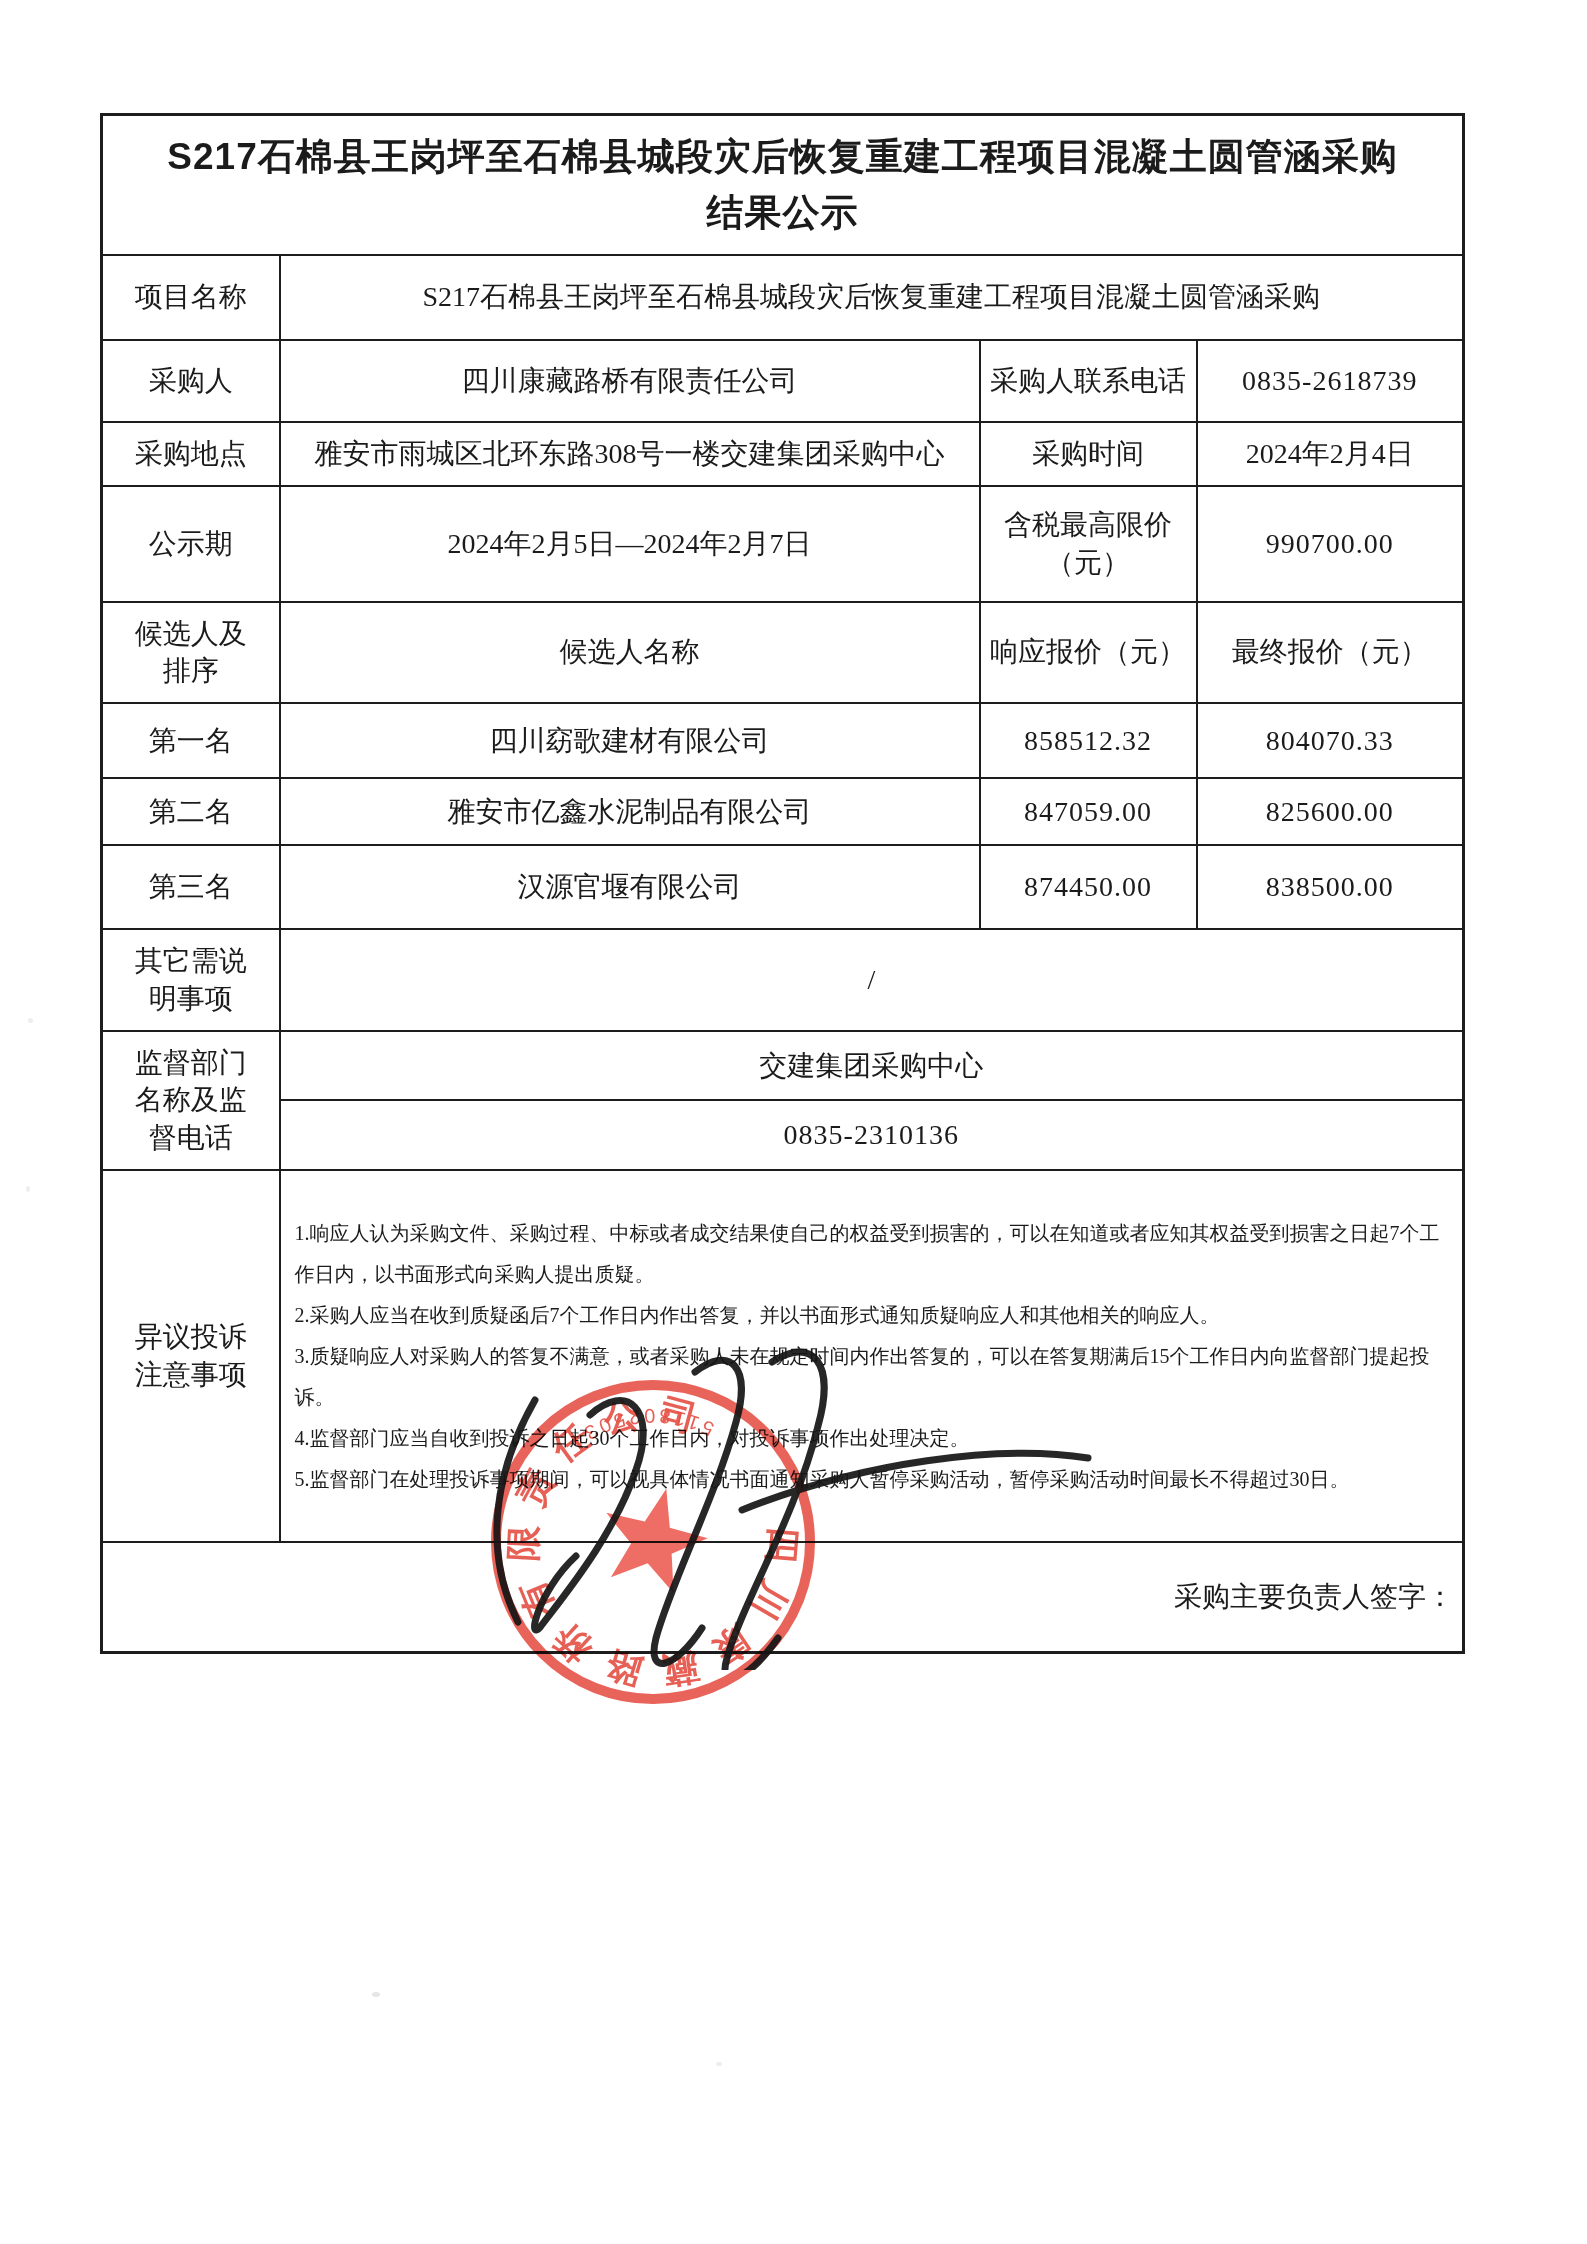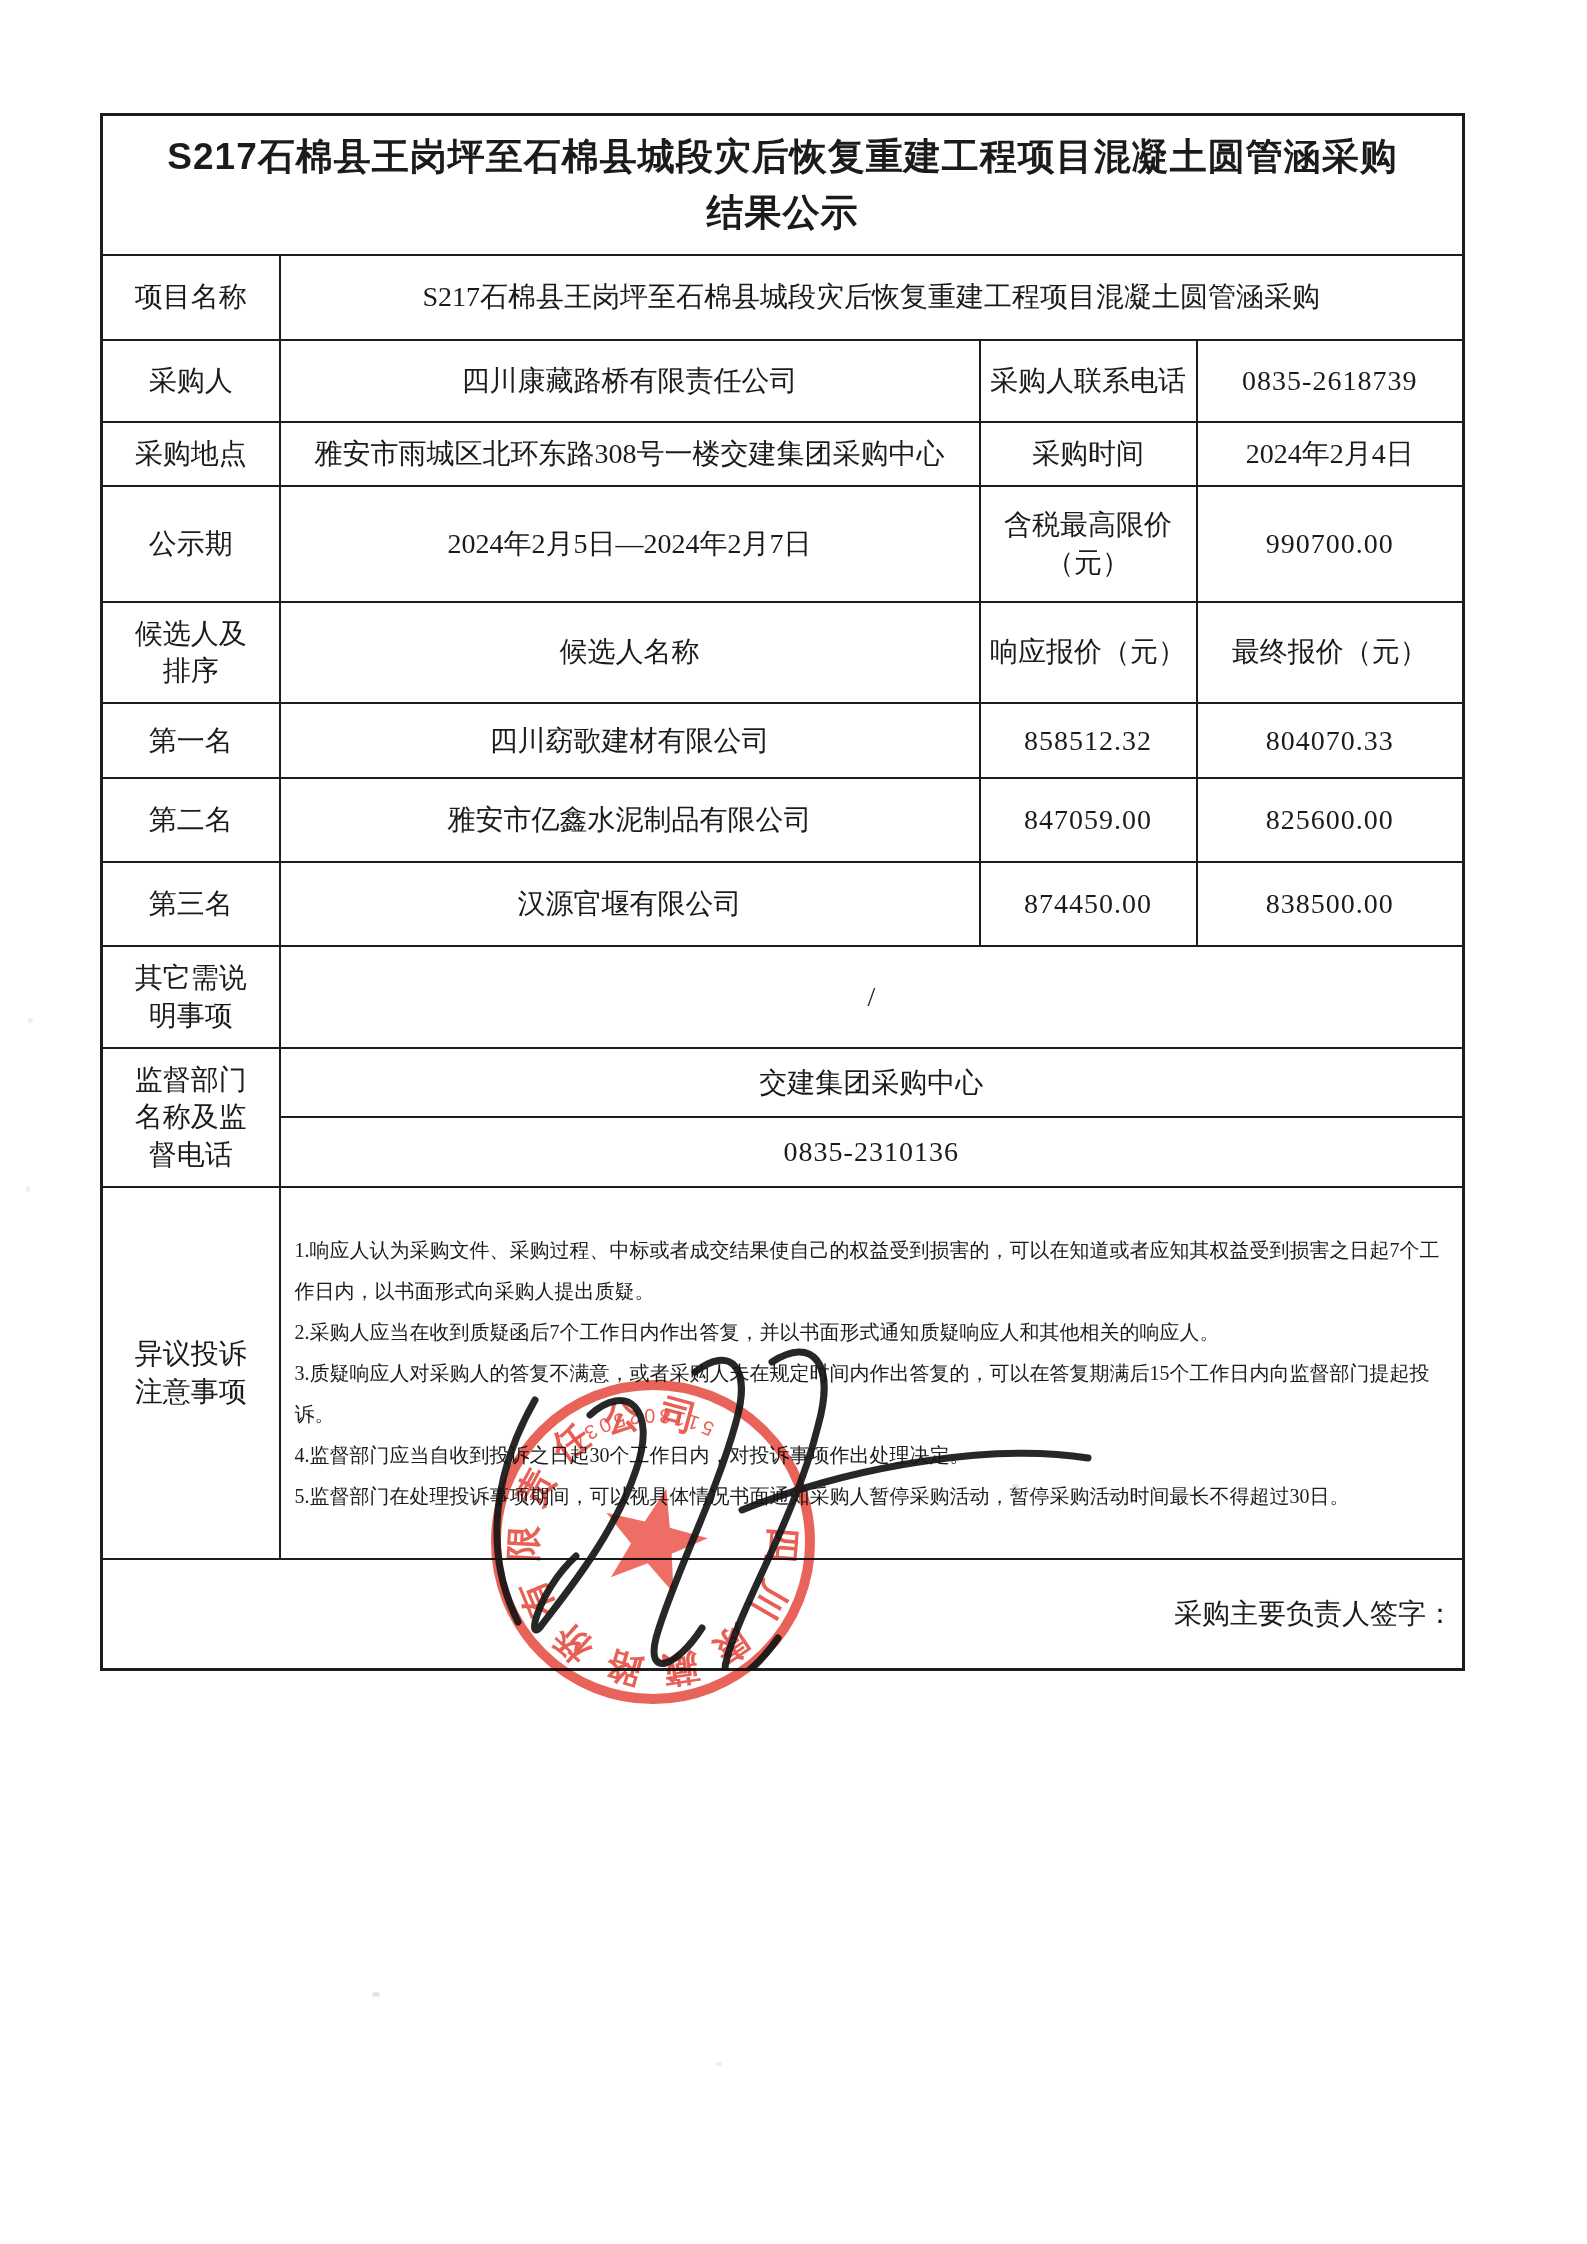--- a/index.html
+++ b/index.html
@@ -98,21 +98,21 @@
     <td>最终报价（元）</td>
   </tr>
 
   <tr style="height:75px">
     <td>第一名</td>
     <td>四川窈歌建材有限公司</td>
     <td class="num">858512.32</td>
     <td class="num">804070.33</td>
   </tr>
 
-  <tr style="height:84px">
+  <tr style="height:67px">
     <td>第二名</td>
     <td>雅安市亿鑫水泥制品有限公司</td>
     <td class="num">847059.00</td>
     <td class="num">825600.00</td>
   </tr>
 
   <tr style="height:84px">
     <td>第三名</td>
     <td>汉源官堰有限公司</td>
     <td class="num">874450.00</td>

